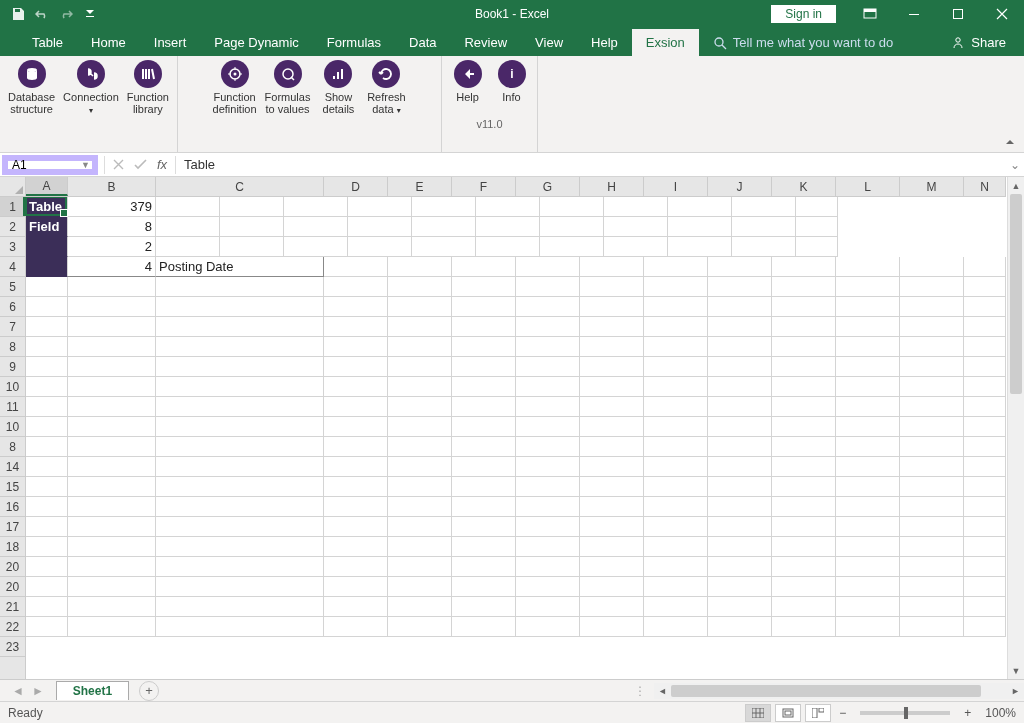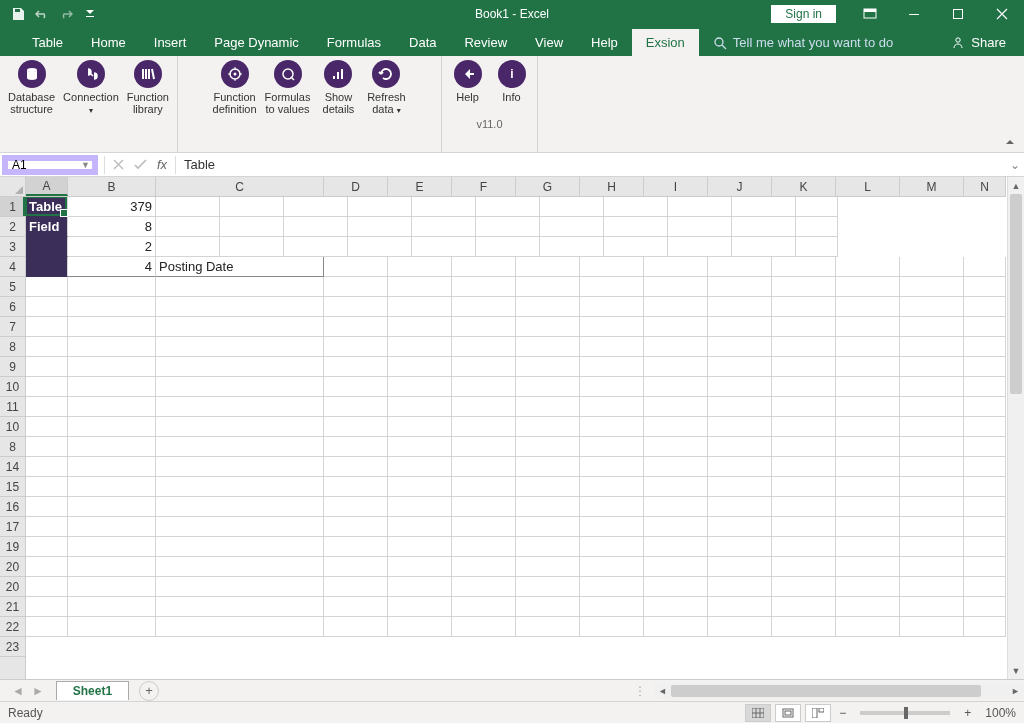--- a/index.html
+++ b/index.html
@@ -329,21 +329,21 @@
           <div class="rowhdr">8</div>
           <div class="rowhdr">9</div>
           <div class="rowhdr">10</div>
           <div class="rowhdr">11</div>
           <div class="rowhdr">10</div>
           <div class="rowhdr">8</div>
           <div class="rowhdr">14</div>
           <div class="rowhdr">15</div>
           <div class="rowhdr">16</div>
           <div class="rowhdr">17</div>
-          <div class="rowhdr">19</div>
+          <div class="rowhdr">18</div>
           <div class="rowhdr">20</div>
           <div class="rowhdr">20</div>
           <div class="rowhdr">21</div>
           <div class="rowhdr">22</div>
           <div class="rowhdr">23</div>
         </div>
       <div class="cells" id="cells">
 
       <div class="cell-row">
             <div class="cell darkhdr" style="width: 42px;">Table</div>

